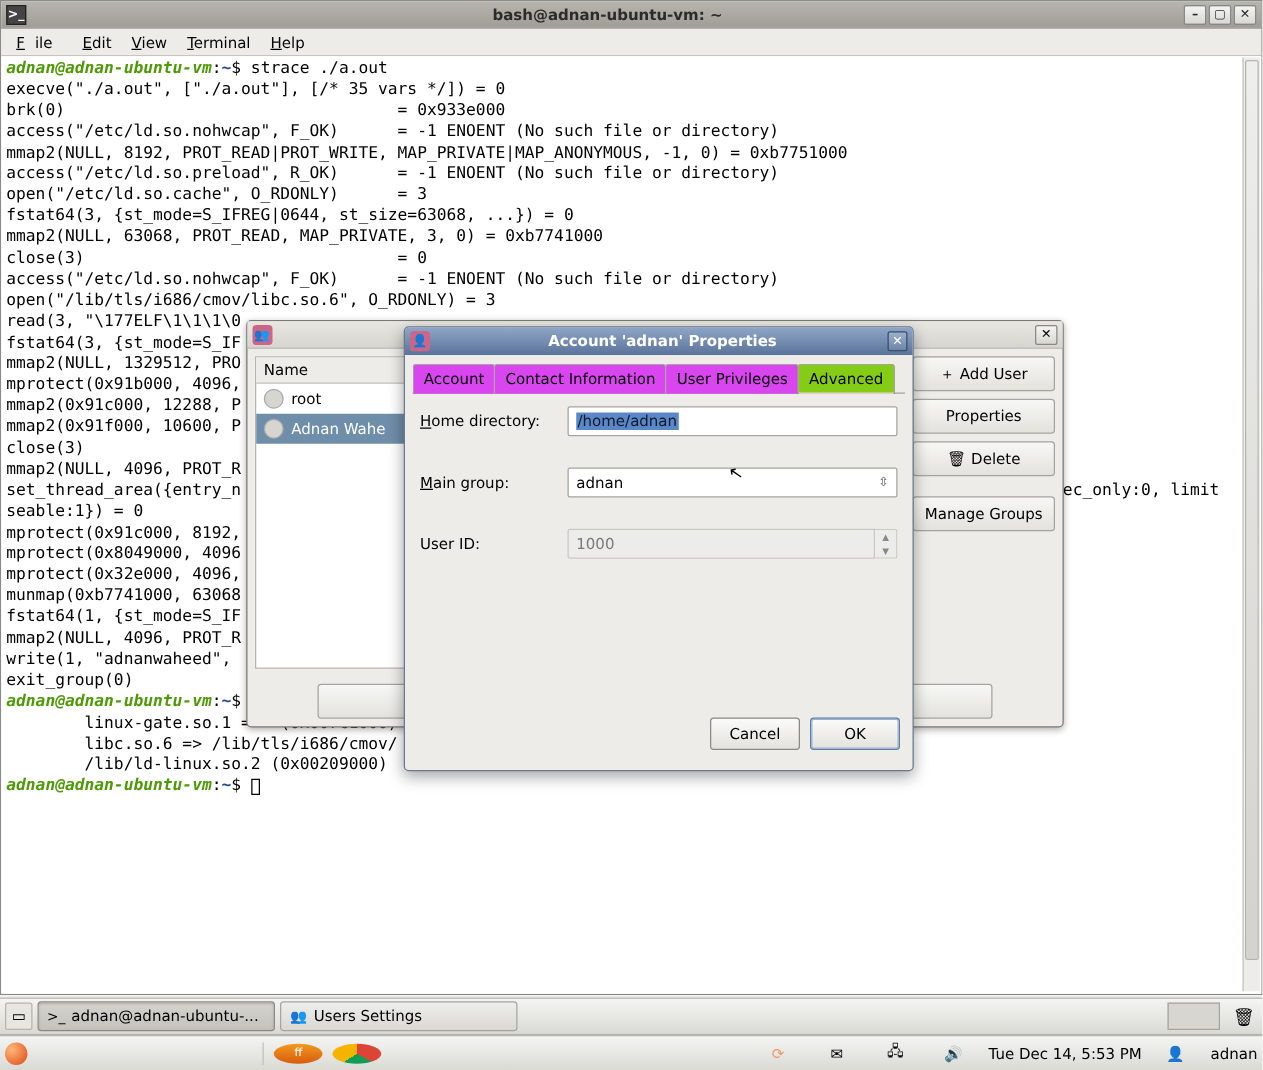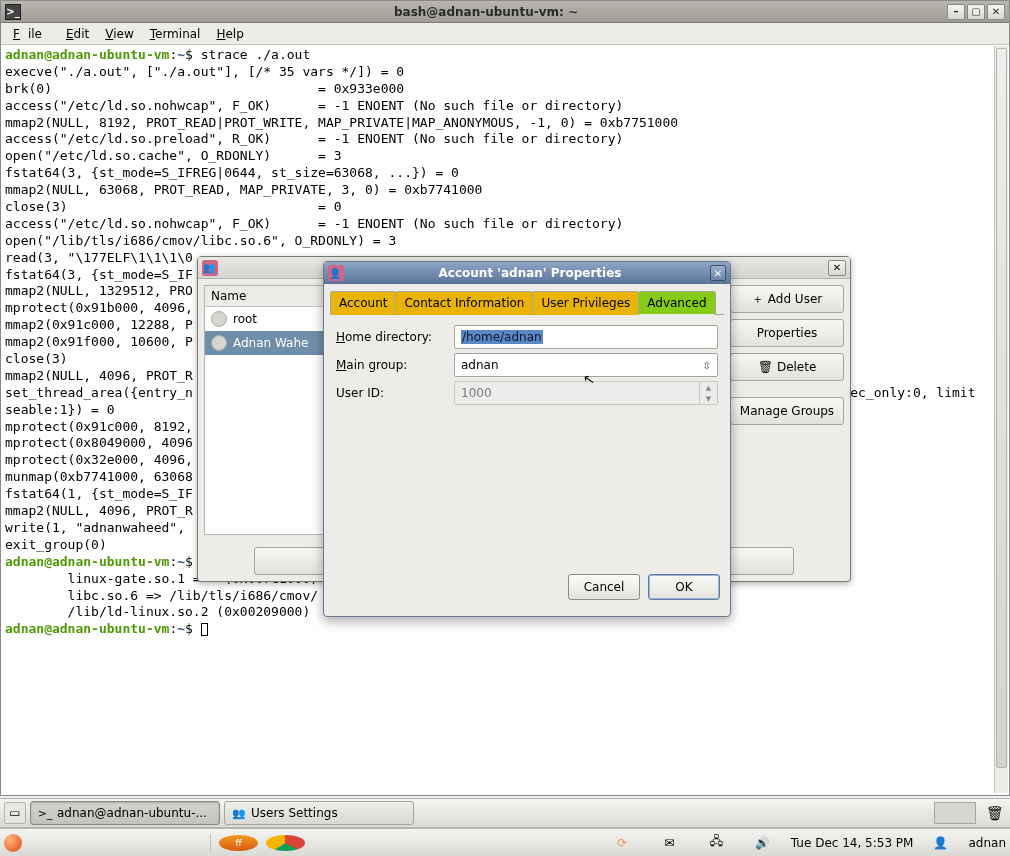--- a/index.html
+++ b/index.html
@@ -64,21 +64,21 @@
   .term-body {
     flex:1;
     background:#fff;
     color:#000;
     padding: 2px 4px;
     white-space: pre;
     overflow:hidden;
     position:relative;
     line-height: 1.3;
   }
-  .prompt { color:#4e9a06; font-weight:bold; }
+  .prompt { color:#4e9a06; font-weight:bold;font-style:italic; }
   .tilde { color:#204a87; font-weight:bold; }
 
   
   .users-window {
     position:absolute;
     left: 197px; top: 256px;
     width: 654px; height: 326px;
     background:#edece8;
     border:1px solid #7a7974;
     border-radius:4px;
@@ -131,39 +131,39 @@
   .props-title .pt-close {
     width:16px;height:16px;border:1px solid #3a4e6c;border-radius:2px;
     background:linear-gradient(#9ab0cd,#6d86a8);
     display:inline-flex;align-items:center;justify-content:center;
     color:#fff;font-size:10px;cursor:pointer;
   }
   .props-body { flex:1; padding:6px; display:flex; flex-direction:column; }
   .tabs { display:flex; border-bottom:1px solid #a5a49f; }
   .tabs .tab {
     padding:4px 8px;
-    background:#eab308;
+    background:#d946ef;
     border:1px solid #a5a49f;
     border-bottom:none;
     margin-right:-1px;
     cursor:pointer;
     font-size:12px;
     position:relative;
     top:1px;
     border-radius:3px 3px 0 0;
   }
   .tabs .tab.active {
     background:#84cc16;
     border-bottom:1px solid #a16207;
     font-weight:normal;
   }
   .tabs .tab.active::after{content:"";position:absolute;left:0;right:0;bottom:-1px;height:1px;background:#edece8;}
   .tab-content { padding:10px 6px; }
   .section-title { font-weight:bold; margin-bottom:12px; }
-  .form-row { display:flex; align-items:center; margin-bottom:4px; }
+  .form-row { display:flex; align-items:center; margin-bottom:25px; }
   .form-row label { width:118px; }
   .text-input, .combo {
     flex:1; height:24px;
     background:#fff; border:1px solid #a5a49f;
     padding:2px 6px; font-size:12px;
     border-radius:2px;
     display:flex; align-items:center;
   }
   .text-input .sel { background:#5a87c7; color:#0f172a; padding:0 1px; }
   .combo { justify-content:space-between; cursor:pointer; }

